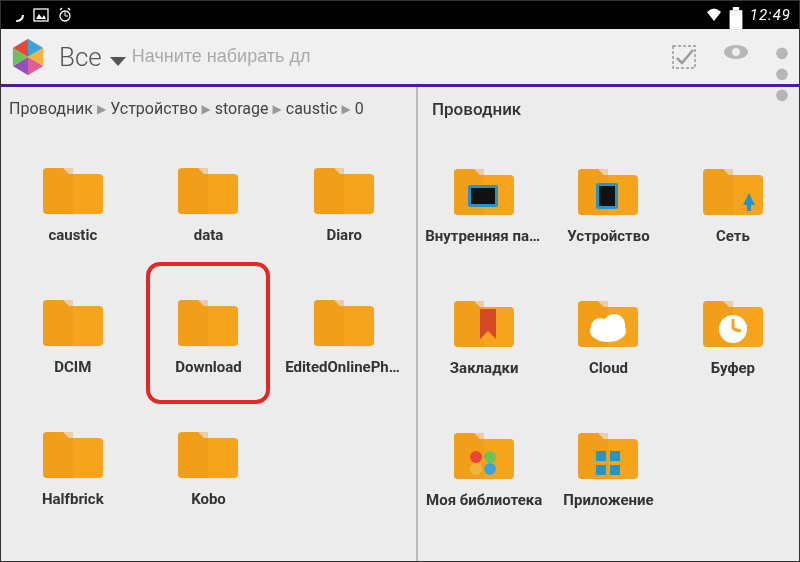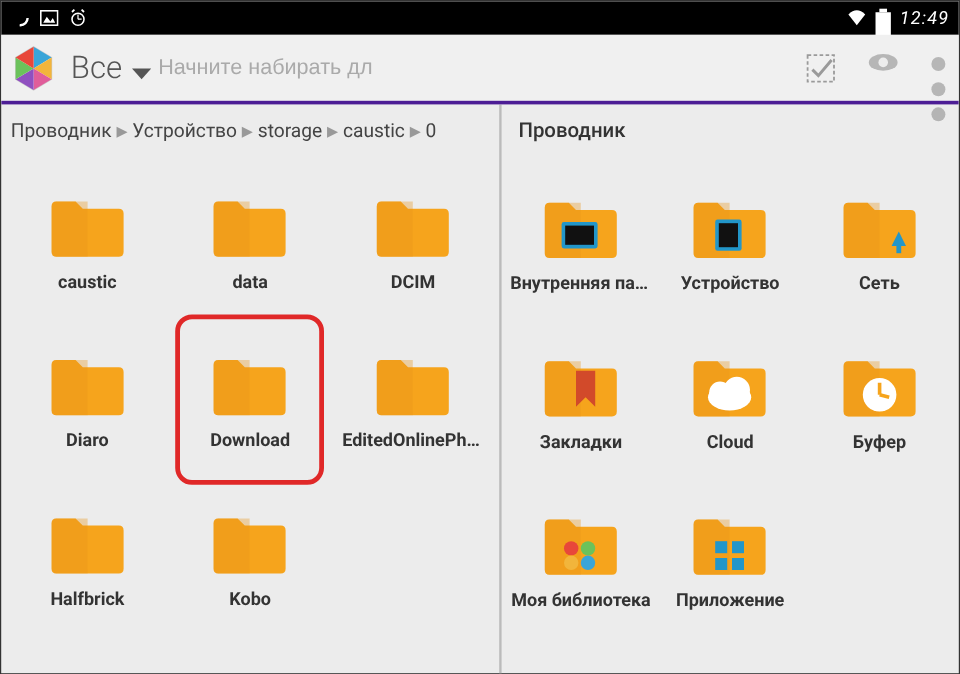--- a/index.html
+++ b/index.html
@@ -155,28 +155,28 @@
               <path d="M4 10 L4 48 Q4 52 8 52 L60 52 Q64 52 64 48 L64 16 Q64 12 60 12 L30 12 L24 6 L8 6 Q4 6 4 10 Z" fill="#f6a41c"></path>
               <path d="M4 10 L4 48 Q4 52 8 52 L34 52 L34 6 L24 6 L8 6 Q4 6 4 10 Z" fill="#e8961a" opacity=".35"></path>
             </svg></div>
           <div class="item-label">data</div>
         </div>
         <div class="item">
           <div class="folder-ico"><svg class="fld" viewBox="0 0 68 54">
               <path d="M4 10 L4 48 Q4 52 8 52 L60 52 Q64 52 64 48 L64 16 Q64 12 60 12 L30 12 L24 6 L8 6 Q4 6 4 10 Z" fill="#f6a41c"></path>
               <path d="M4 10 L4 48 Q4 52 8 52 L34 52 L34 6 L24 6 L8 6 Q4 6 4 10 Z" fill="#e8961a" opacity=".35"></path>
             </svg></div>
+          <div class="item-label">Diaro</div>
+        </div>
+        <div class="item">
+          <div class="folder-ico"><svg class="fld" viewBox="0 0 68 54">
+              <path d="M4 10 L4 48 Q4 52 8 52 L60 52 Q64 52 64 48 L64 16 Q64 12 60 12 L30 12 L24 6 L8 6 Q4 6 4 10 Z" fill="#f6a41c"></path>
+              <path d="M4 10 L4 48 Q4 52 8 52 L34 52 L34 6 L24 6 L8 6 Q4 6 4 10 Z" fill="#e8961a" opacity=".35"></path>
+            </svg></div>
           <div class="item-label">DCIM</div>
-        </div>
-        <div class="item">
-          <div class="folder-ico"><svg class="fld" viewBox="0 0 68 54">
-              <path d="M4 10 L4 48 Q4 52 8 52 L60 52 Q64 52 64 48 L64 16 Q64 12 60 12 L30 12 L24 6 L8 6 Q4 6 4 10 Z" fill="#f6a41c"></path>
-              <path d="M4 10 L4 48 Q4 52 8 52 L34 52 L34 6 L24 6 L8 6 Q4 6 4 10 Z" fill="#e8961a" opacity=".35"></path>
-            </svg></div>
-          <div class="item-label">Diaro</div>
         </div>
         <div class="item">
           <div class="folder-ico"><svg class="fld" viewBox="0 0 68 54">
               <path d="M4 10 L4 48 Q4 52 8 52 L60 52 Q64 52 64 48 L64 16 Q64 12 60 12 L30 12 L24 6 L8 6 Q4 6 4 10 Z" fill="#f6a41c"></path>
               <path d="M4 10 L4 48 Q4 52 8 52 L34 52 L34 6 L24 6 L8 6 Q4 6 4 10 Z" fill="#e8961a" opacity=".35"></path>
             </svg></div>
           <div class="item-label">Download</div>
           <div class="highlight"></div>
         </div>
         <div class="item">

